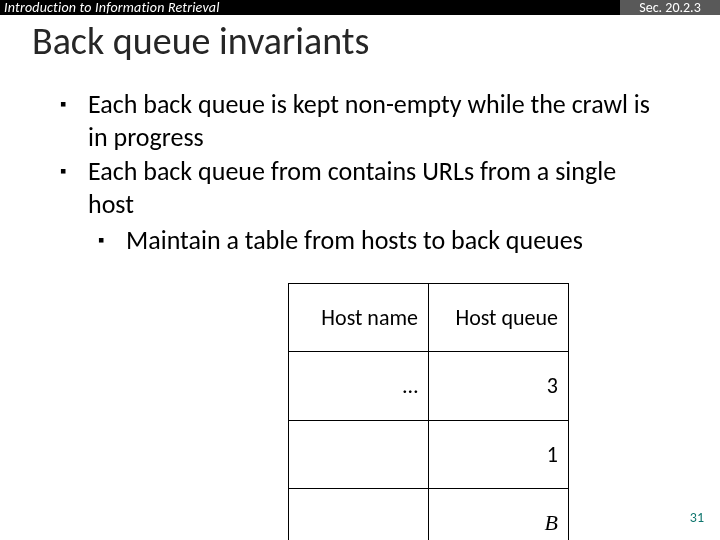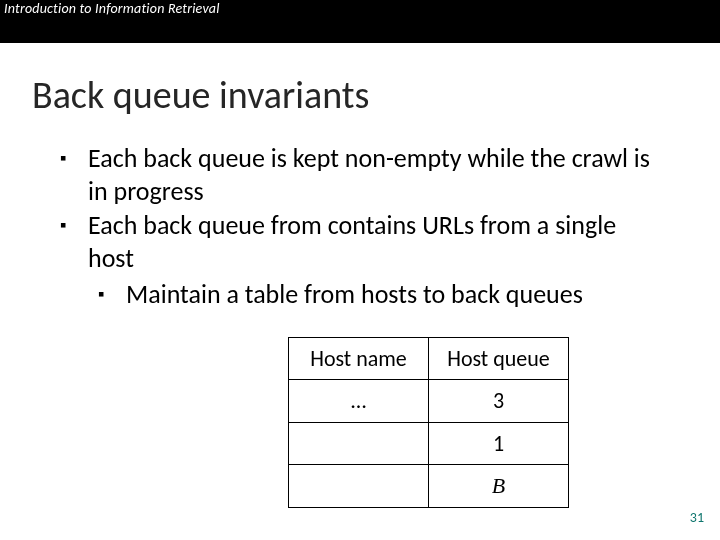--- a/index.html
+++ b/index.html
@@ -6,24 +6,25 @@
   body {
     width: 720px;
     height: 540px;
     background: #ffffff;
     font-family: Calibri, "Segoe UI", sans-serif;
     position: relative;
     overflow: hidden;
   }
   .topbar {
     width: 100%;
-    height: 43px;
+    height: 15px;
     background: #000000;
     display: flex;
     justify-content: space-between;
+    align-items: center;
     color: #ffffff;
   }
   .topbar-left {
     font-style: italic;
     font-size: 14px;
     padding-left: 4px;
     letter-spacing: 0.2px;
   }
   .topbar-right {
     background: #595959;
@@ -31,21 +32,21 @@
     display: flex;
     align-items: center;
     padding: 0 12px;
     font-size: 14px;
     min-width: 100px;
     justify-content: center;
   }
   .title {
     font-size: 38px;
     color: #262626;
-    padding: 29px 0 24px 32px;
+    padding: 3px 0 24px 32px;
     font-weight: 400;
   }
   .content {
     padding: 0 60px 0 60px;
     font-size: 26px;
     color: #000000;
     line-height: 1.25;
   }
   .bullet-l1 {
     display: flex;
@@ -68,39 +69,40 @@
   }
   .table-wrap {
     margin: 26px 0 0 228px;
   }
   table {
     border-collapse: collapse;
   }
   td {
     border: 1.5px solid #000000;
     font-size: 22px;
-    padding: 7px 10px;
+    padding: 20px 10px;
     min-width: 140px;
-    text-align: center;
+    text-align: right;
     height: 32px;
   }
   .italic { font-style: italic; font-family: "Times New Roman", serif; }
   .pagenum {
     position: absolute;
     right: 16px;
     bottom: 14px;
     font-size: 14px;
     color: #0f766e;
   }
 </style>
 </head>
 <body>
 
 <div class="topbar">
   <div class="topbar-left">Introduction to Information Retrieval</div>
+  <div class="topbar-right">Sec. 20.2.3</div>
 </div>
 
 <div class="title">Back queue invariants</div>
 
 <div class="content">
   <div class="bullet-l1">
     <div class="mark">▪</div>
     <div>Each back queue is kept non-empty while the crawl is in progress</div>
   </div>
   <div class="bullet-l1">

